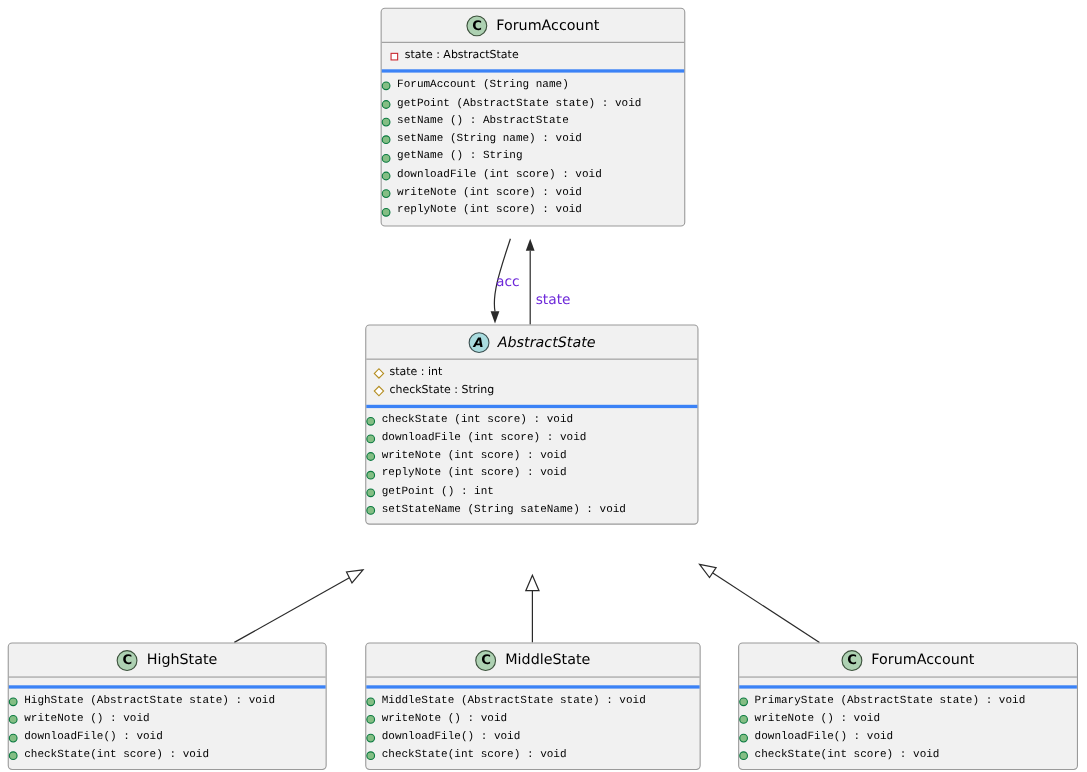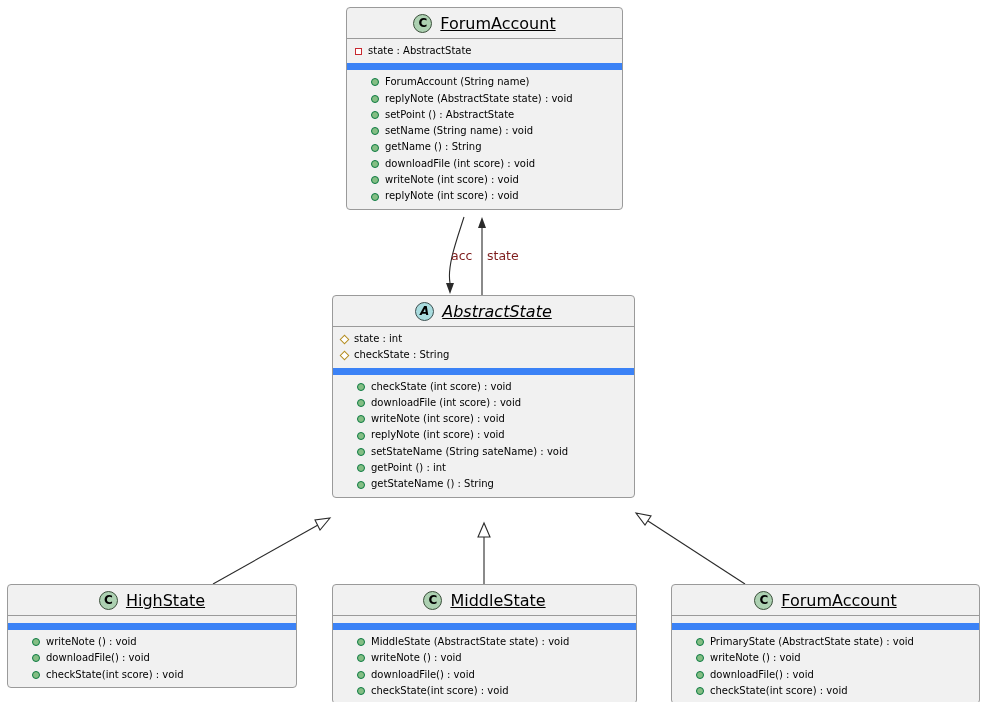--- a/index.html
+++ b/index.html
@@ -20,36 +20,36 @@
     height:30px; gap:8px;
   }
   .badge {
     width:19px; height:19px; border-radius:50%;
     display:flex; align-items:center; justify-content:center;
     font-size:12px; font-weight:bold; color:#000;
     box-sizing:border-box; border:1px solid #3b503b;
   }
   .badge-class    { background:#ADD1B2; }
   .badge-abstract { background:#A9DCDF; border-color:#3b4f50; font-style:italic; }
-  .uml-title { font-size:16px;text-decoration:underline; }
+  .uml-title { font-size:13px; }
   .uml-title.abstract { font-style:italic; }
 
   .uml-fields  { border-top:1px solid #9a9a9a; padding:4px 8px; }
   .uml-fields.empty { padding:0; height:7px; }
-  .uml-methods { border-top:7px solid #3b82f6; padding:4px 24px; }
+  .uml-methods { border-top:3px solid #3b82f6; padding:4px 0;font-family:Liberation Mono, monospace; }
 
   .mrow { display:flex; align-items:center; height:16.3px; white-space:nowrap; }
   .mtext { font-size:10px; line-height:16.3px; }
   .ic { flex:0 0 auto; margin-right:6px; box-sizing:border-box; }
   .ic-priv { width:7px; height:7px; border:1.6px solid #C82930; background:#fff; }
   .ic-prot { width:7px; height:7px; border:1.6px solid #B38D22; background:#fff; transform:rotate(45deg); }
   .ic-pub  { width:8px; height:8px; border-radius:50%; border:1.4px solid #0b7a41; background:#84BE84; }
 
   .edge-label {
-    position:absolute; font-size:12.5px; line-height:15px; color:#7f1d1d;
+    position:absolute; font-size:12.5px; line-height:15px; color:#6d28d9;
     background:transparent; white-space:nowrap;
   }
 </style>
 </head>
 <body>
 
 <div id="canvas">
 
   <svg class="edges" viewBox="0 0 988 702">
 
@@ -63,45 +63,45 @@
     <polygon points="330,518 320,530 315,520" fill="#ffffff" stroke="#2a2a2a" stroke-width="1.1"></polygon>
 
     <line x1="484" y1="584" x2="484" y2="537" stroke="#2a2a2a" stroke-width="1.1"></line>
     <polygon points="484,523 478,537 490,537" fill="#ffffff" stroke="#2a2a2a" stroke-width="1.1"></polygon>
 
     <line x1="745" y1="584" x2="648" y2="521" stroke="#2a2a2a" stroke-width="1.1"></line>
     <polygon points="636,513 651,516 645,525" fill="#ffffff" stroke="#2a2a2a" stroke-width="1.1"></polygon>
   </svg>
 
   <div class="edge-label" style="left:451px; top:248px;">acc</div>
-  <div class="edge-label" style="left:487px; top:248px;">state</div>
+  <div class="edge-label" style="left:487px; top:264px;">state</div>
 
   <div class="uml-class" style="left:346px; top:7px; width:277px;">
     <div class="uml-header">
       <span class="badge badge-class">C</span>
       <span class="uml-title">ForumAccount</span>
     </div>
     <div class="uml-fields">
       <div class="mrow">
         <span class="ic ic-priv"></span>
         <span class="mtext">state : AbstractState</span>
       </div>
     </div>
     <div class="uml-methods">
       <div class="mrow">
         <span class="ic ic-pub"></span>
         <span class="mtext">ForumAccount (String name)</span>
       </div>
       <div class="mrow">
         <span class="ic ic-pub"></span>
-        <span class="mtext">replyNote (AbstractState state) : void</span>
-      </div>
-      <div class="mrow">
-        <span class="ic ic-pub"></span>
-        <span class="mtext">setPoint () : AbstractState</span>
+        <span class="mtext">getPoint (AbstractState state) : void</span>
+      </div>
+      <div class="mrow">
+        <span class="ic ic-pub"></span>
+        <span class="mtext">setName () : AbstractState</span>
       </div>
       <div class="mrow">
         <span class="ic ic-pub"></span>
         <span class="mtext">setName (String name) : void</span>
       </div>
       <div class="mrow">
         <span class="ic ic-pub"></span>
         <span class="mtext">getName () : String</span>
       </div>
       <div class="mrow">
@@ -146,42 +146,42 @@
       <div class="mrow">
         <span class="ic ic-pub"></span>
         <span class="mtext">writeNote (int score) : void</span>
       </div>
       <div class="mrow">
         <span class="ic ic-pub"></span>
         <span class="mtext">replyNote (int score) : void</span>
       </div>
       <div class="mrow">
         <span class="ic ic-pub"></span>
+        <span class="mtext">getPoint () : int</span>
+      </div>
+      <div class="mrow">
+        <span class="ic ic-pub"></span>
         <span class="mtext">setStateName (String sateName) : void</span>
       </div>
-      <div class="mrow">
-        <span class="ic ic-pub"></span>
-        <span class="mtext">getPoint () : int</span>
-      </div>
-      <div class="mrow">
-        <span class="ic ic-pub"></span>
-        <span class="mtext">getStateName () : String</span>
-      </div>
     </div>
   </div>
 
   <div class="uml-class" style="left:7px; top:584px; width:290px;">
     <div class="uml-header">
       <span class="badge badge-class">C</span>
       <span class="uml-title">HighState</span>
     </div>
     <div class="uml-fields empty"></div>
     <div class="uml-methods">
       <div class="mrow">
         <span class="ic ic-pub"></span>
+        <span class="mtext">HighState (AbstractState state) : void</span>
+      </div>
+      <div class="mrow">
+        <span class="ic ic-pub"></span>
         <span class="mtext">writeNote () : void</span>
       </div>
       <div class="mrow">
         <span class="ic ic-pub"></span>
         <span class="mtext">downloadFile() : void</span>
       </div>
       <div class="mrow">
         <span class="ic ic-pub"></span>
         <span class="mtext">checkState(int score) : void</span>
       </div>

